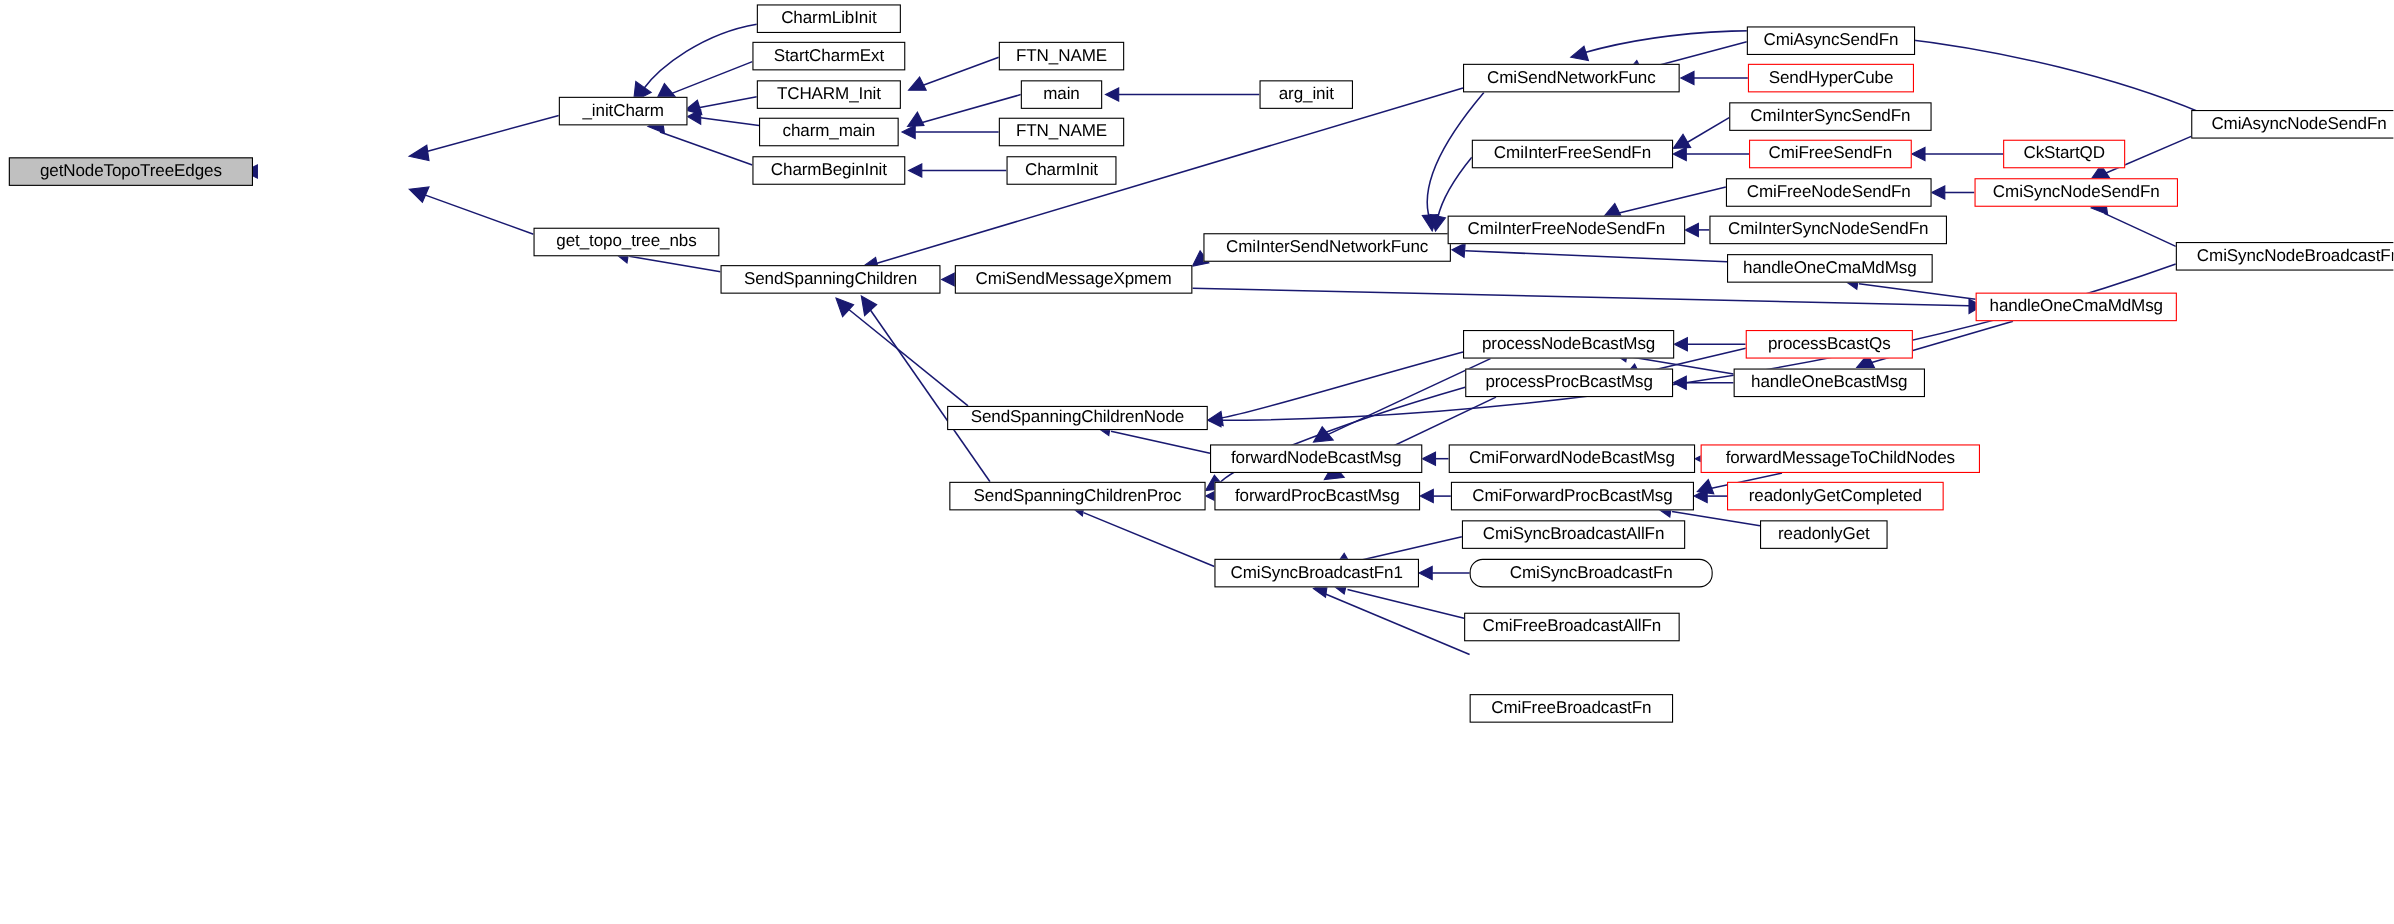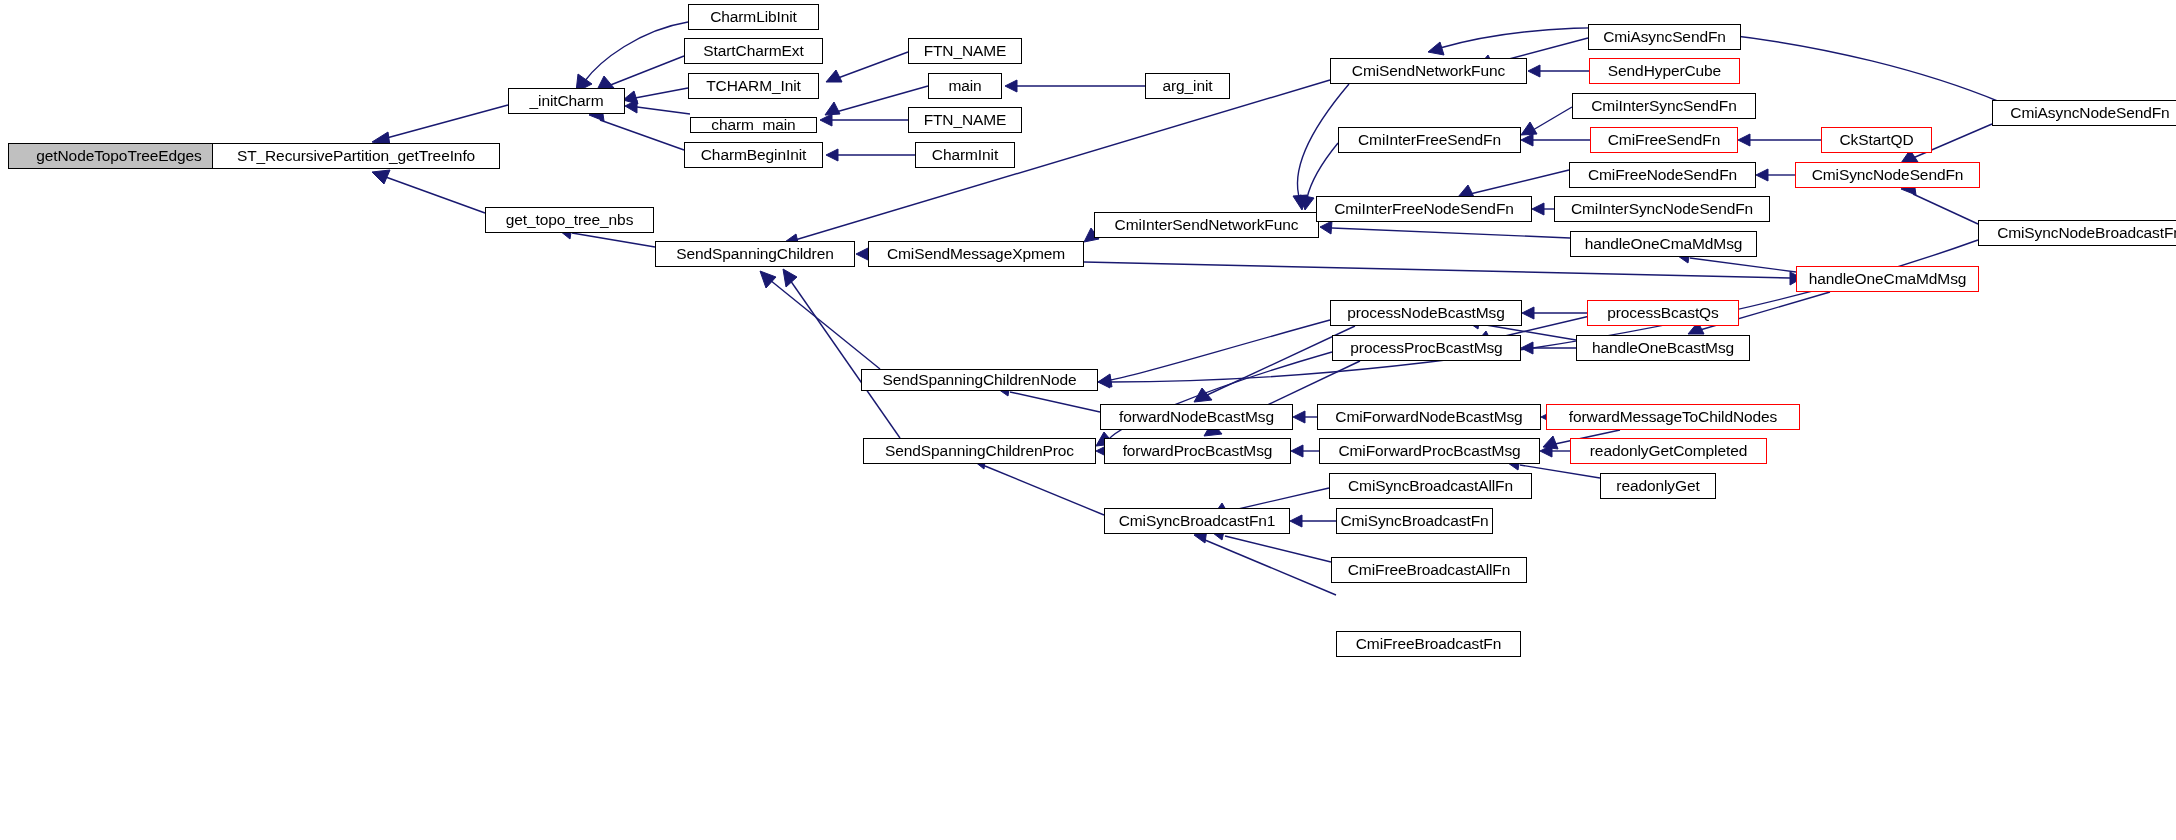--- a/index.html
+++ b/index.html
@@ -165,36 +165,33 @@
       <path d="M 1331 562 L 1225 536" fill="none" stroke="#191970" stroke-width="1.4"></path>
       <path d="M 1213 533 L 1225 527 L 1222 540 Z" fill="#191970" stroke="#191970" stroke-width="1"></path>
       <path d="M 1336 595 L 1205 540" fill="none" stroke="#191970" stroke-width="1.4"></path>
       <path d="M 1194 535 L 1207 529 L 1205 543 Z" fill="#191970" stroke="#191970" stroke-width="1"></path>
       <path d="M 1104 515 L 985 466" fill="none" stroke="#191970" stroke-width="1.4"></path>
       <path d="M 974 461 L 986 455 L 984 469 Z" fill="#191970" stroke="#191970" stroke-width="1"></path>
     </svg>
 <div class="node grey" style="left: 8px; top: 143px; width: 222px; height: 26px;">
       <span>getNodeTopoTreeEdges</span>
     </div>
-    <div class="node" style="left: 212px; top: 143px; width: 288px; height: 26px;">
-      <span>ST_RecursivePartition_getTreeInfo</span>
-    </div>
     <div class="node" style="left: 508px; top: 88px; width: 117px; height: 26px;">
       <span>_initCharm</span>
     </div>
     <div class="node" style="left: 688px; top: 4px; width: 131px; height: 26px;">
       <span>CharmLibInit</span>
     </div>
     <div class="node" style="left: 684px; top: 38px; width: 139px; height: 26px;">
       <span>StartCharmExt</span>
     </div>
     <div class="node" style="left: 688px; top: 73px; width: 131px; height: 26px;">
       <span>TCHARM_Init</span>
     </div>
-    <div class="node" style="left: 690px; top: 107px; width: 127px; height: 16px; margin-top: 10px;">
+    <div class="node" style="left: 690px; top: 107px; width: 127px; height: 26px;">
       <span>charm_main</span>
     </div>
     <div class="node" style="left: 684px; top: 142px; width: 139px; height: 26px;">
       <span>CharmBeginInit</span>
     </div>
     <div class="node" style="left: 908px; top: 38px; width: 114px; height: 26px;">
       <span>FTN_NAME</span>
     </div>
     <div class="node" style="left: 928px; top: 73px; width: 74px; height: 26px;">
       <span>main</span>
@@ -303,21 +300,21 @@
     </div>
     <div class="node" style="left: 1329px; top: 473px; width: 203px; height: 26px;">
       <span>CmiSyncBroadcastAllFn</span>
     </div>
     <div class="node" style="left: 1600px; top: 473px; width: 116px; height: 26px;">
       <span>readonlyGet</span>
     </div>
     <div class="node" style="left: 1104px; top: 508px; width: 186px; height: 26px;">
       <span>CmiSyncBroadcastFn1</span>
     </div>
-    <div class="node" style="left: 1336px; top: 508px; width: 157px; height: 26px;">
+    <div class="node" style="left: 1336px; top: 508px; width: 221px; height: 26px; border-radius: 12px;">
       <span>CmiSyncBroadcastFn</span>
     </div>
     <div class="node" style="left: 1331px; top: 557px; width: 196px; height: 26px;">
       <span>CmiFreeBroadcastAllFn</span>
     </div>
     <div class="node" style="left: 1336px; top: 591px; width: 185px; height: 26px; margin-top: 40px;">
       <span>CmiFreeBroadcastFn</span>
     </div>
   </div>
 

